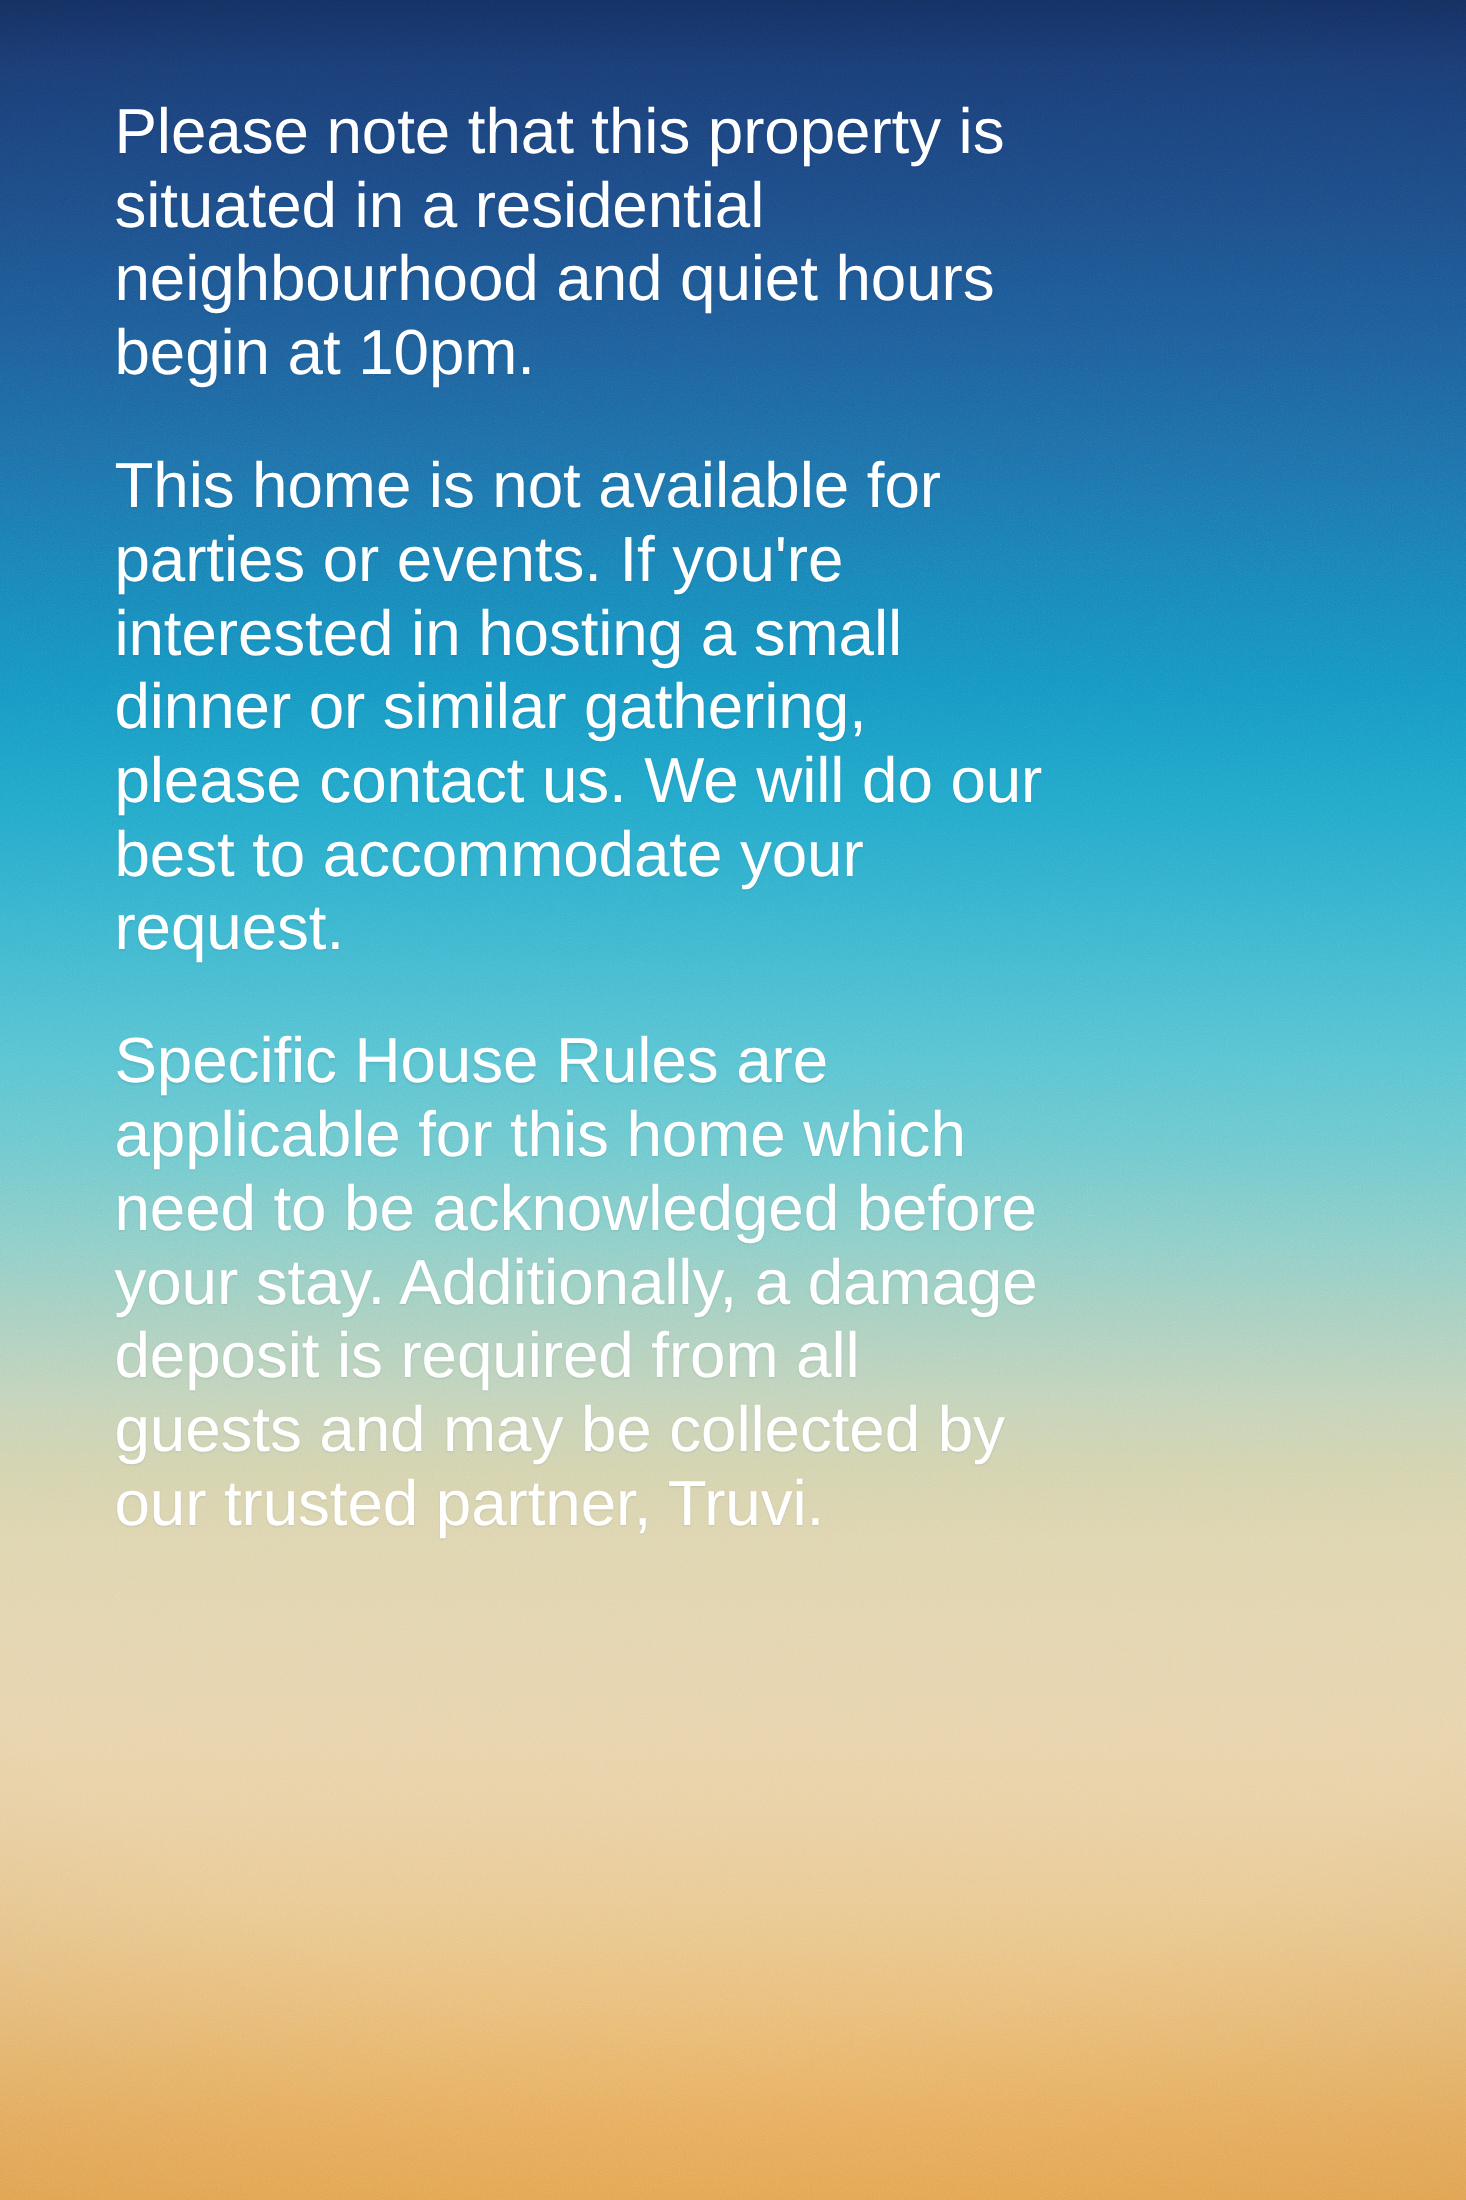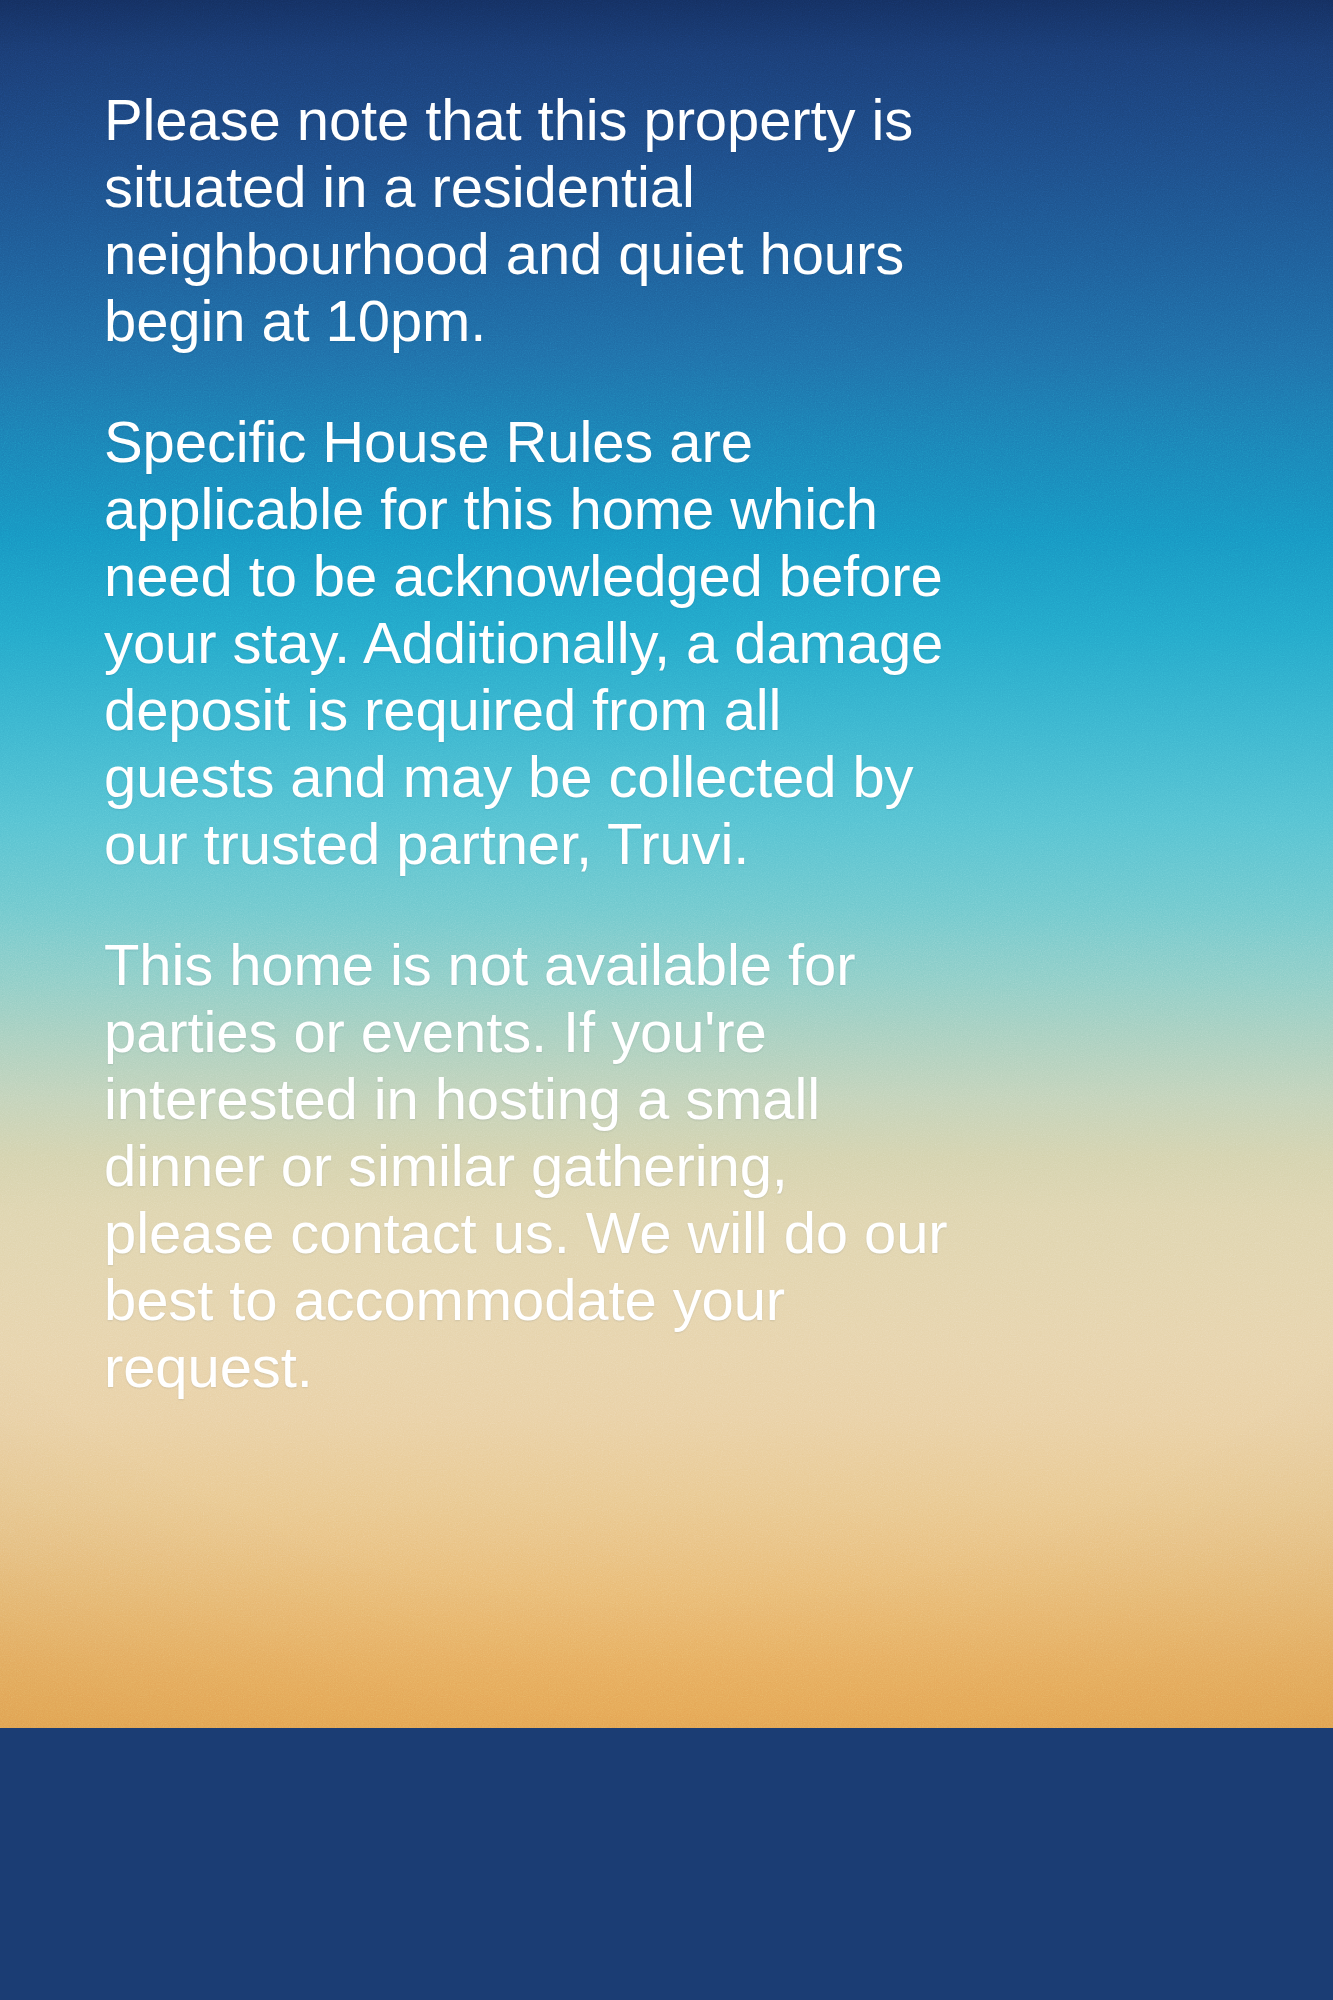--- a/index.html
+++ b/index.html
@@ -13,21 +13,21 @@
 
   body {
     font-family: "Liberation Sans", "DejaVu Sans", sans-serif;
     background: #1b3d74;
   }
 
   
   #notice-card {
     position: relative;
     width: 1333px;
-    height: 1728px;
+    height: 2000px;
     overflow: hidden;
     isolation: isolate;
   }
 
   
   #gradient-backdrop {
     position: absolute;
     inset: 0;
     z-index: 0;
     background: linear-gradient(
@@ -118,17 +118,17 @@
       <feTurbulence type="fractalNoise" baseFrequency="0.85" numOctaves="3" stitchTiles="stitch"></feTurbulence>
       <feColorMatrix type="saturate" values="0"></feColorMatrix>
     </filter>
     <rect width="100%" height="100%" filter="url(#noiseFilter)"></rect>
   </svg>
 
   <div id="vignette-overlay"></div>
 
   <div id="notice-text">
     <p class="notice-paragraph">Please note that this property is situated in a residential neighbourhood and quiet hours begin at 10pm.</p>
+    <p class="notice-paragraph">This home is not available for parties or events. If you're interested in hosting a small dinner or similar gathering, please contact us. We will do our best to accommodate your request.</p>
     <p class="notice-paragraph">Specific House Rules are applicable for this home which need to be acknowledged before your stay. Additionally, a damage deposit is required from all guests and may be collected by our trusted partner, Truvi.</p>
-    <p class="notice-paragraph">This home is not available for parties or events. If you're interested in hosting a small dinner or similar gathering, please contact us. We will do our best to accommodate your request.</p>
   </div>
 
 </div>
 
 </body></html>

